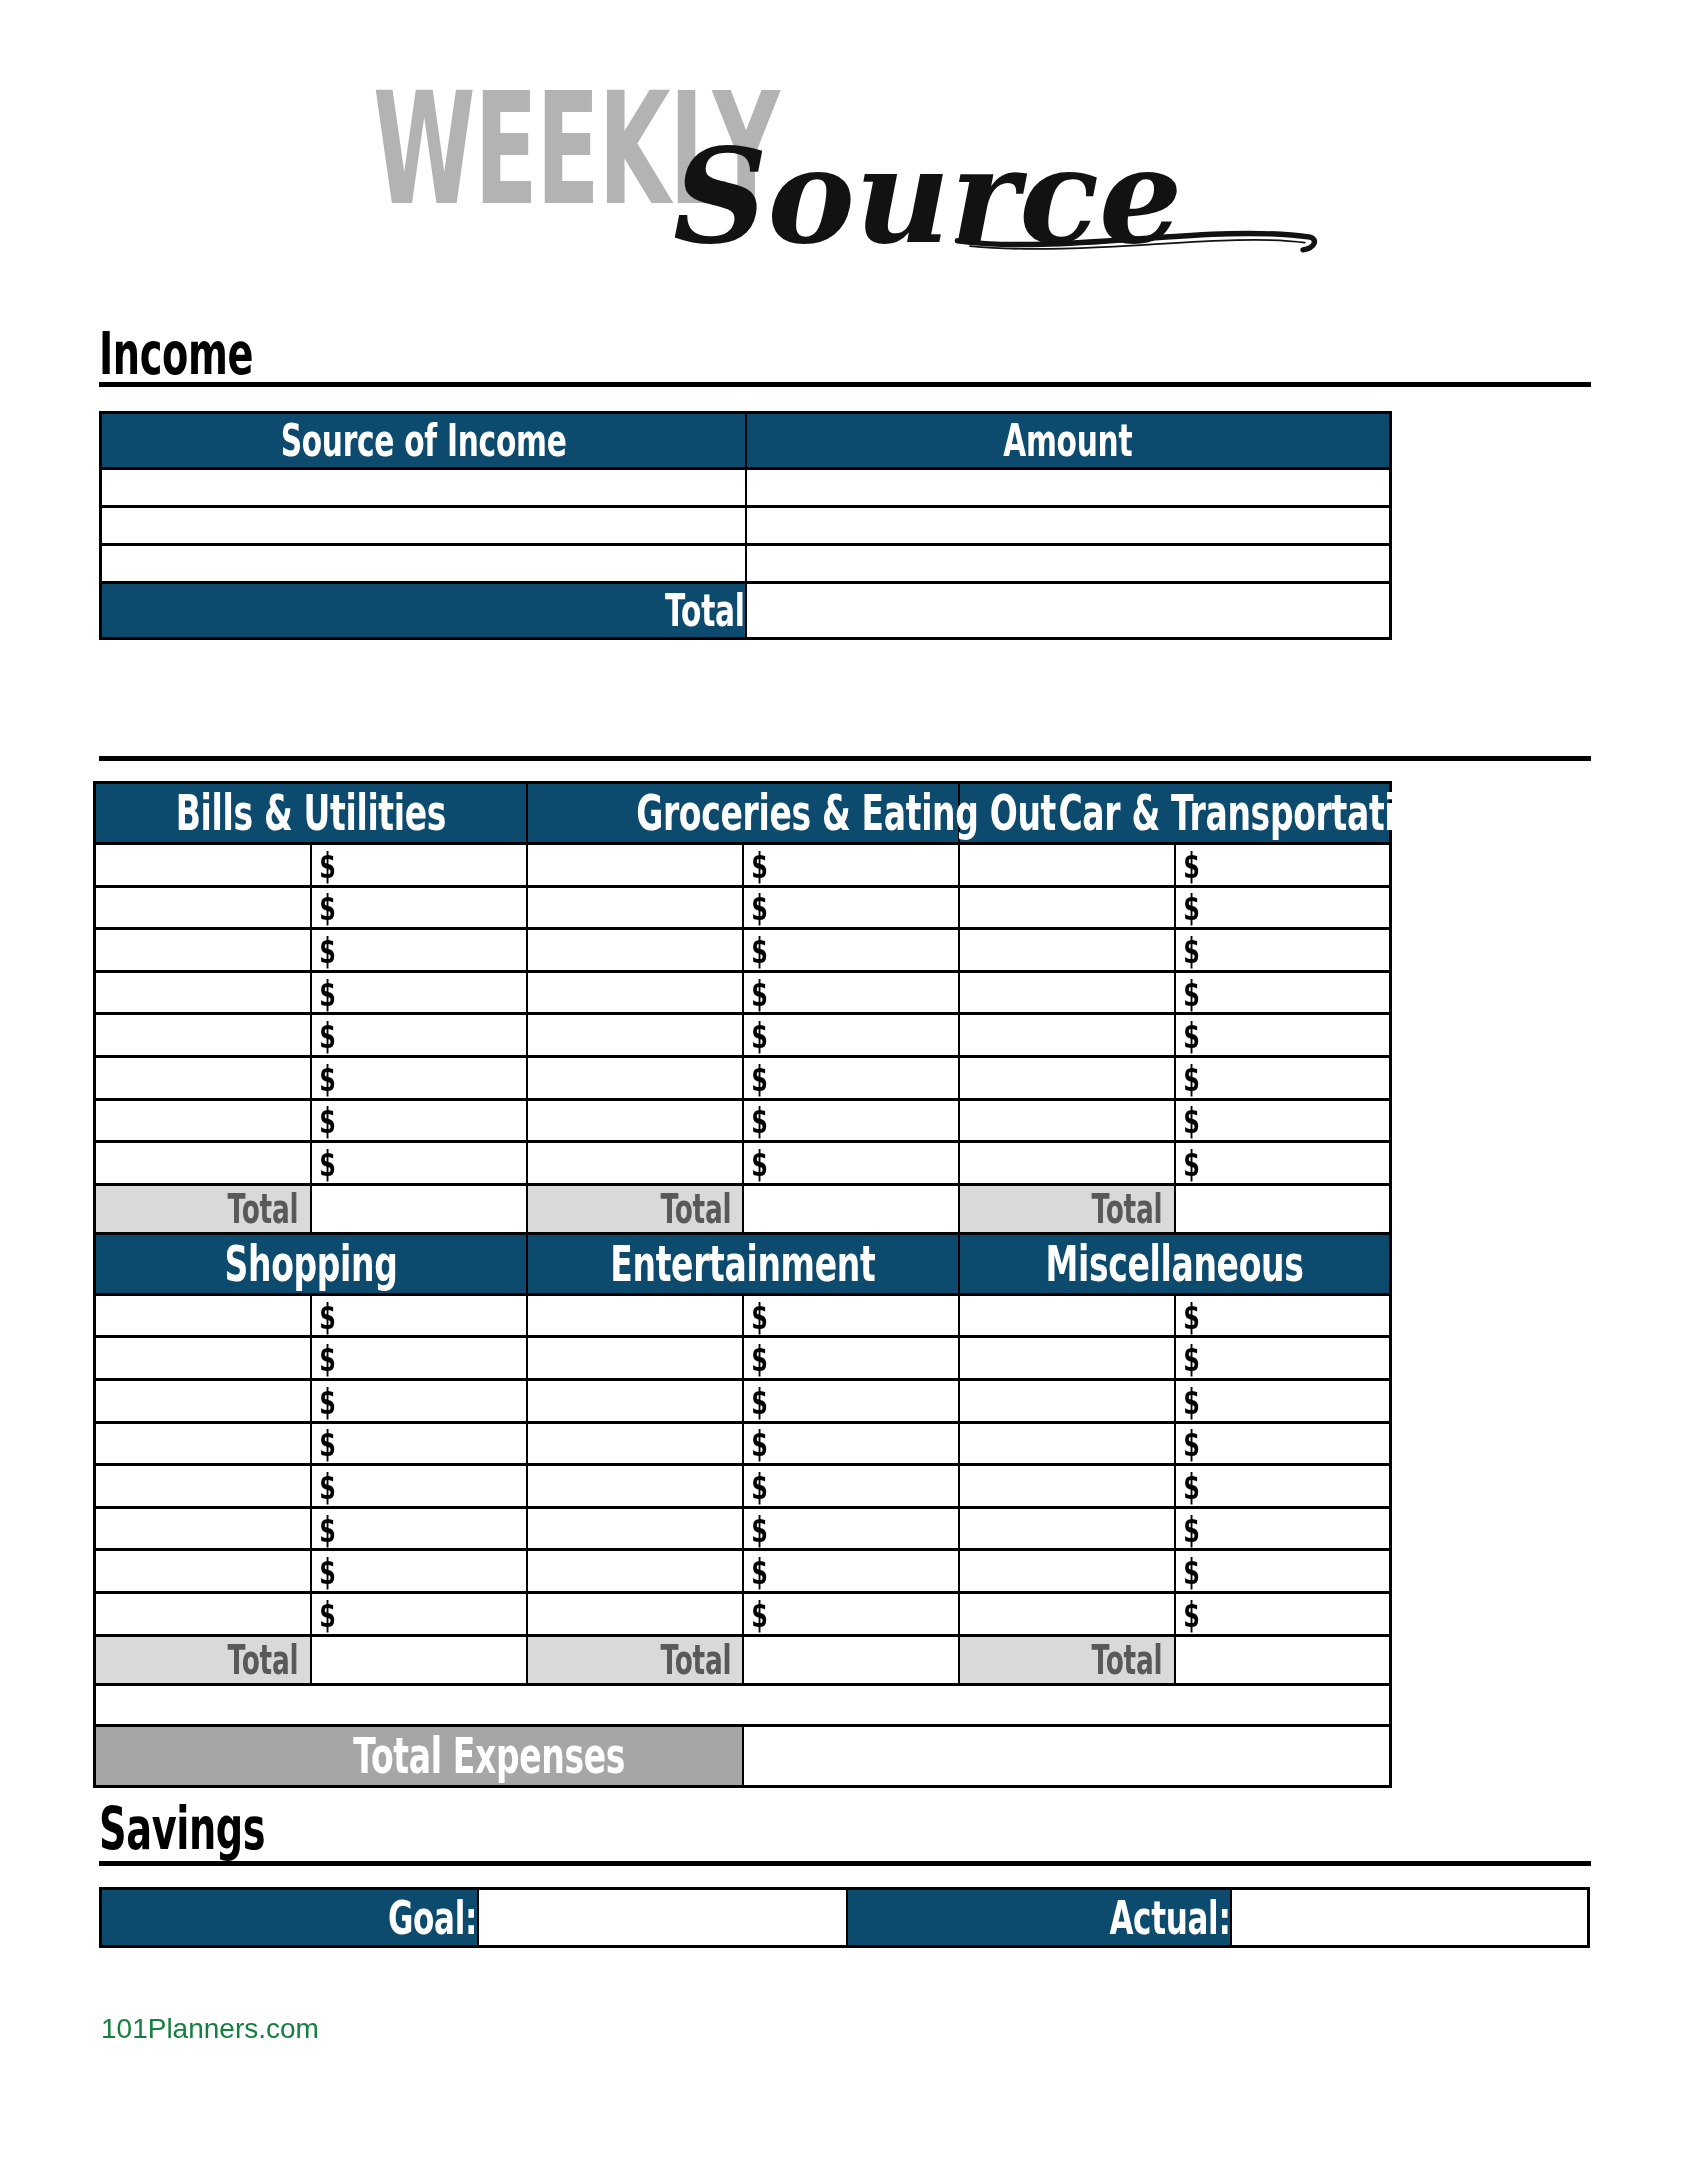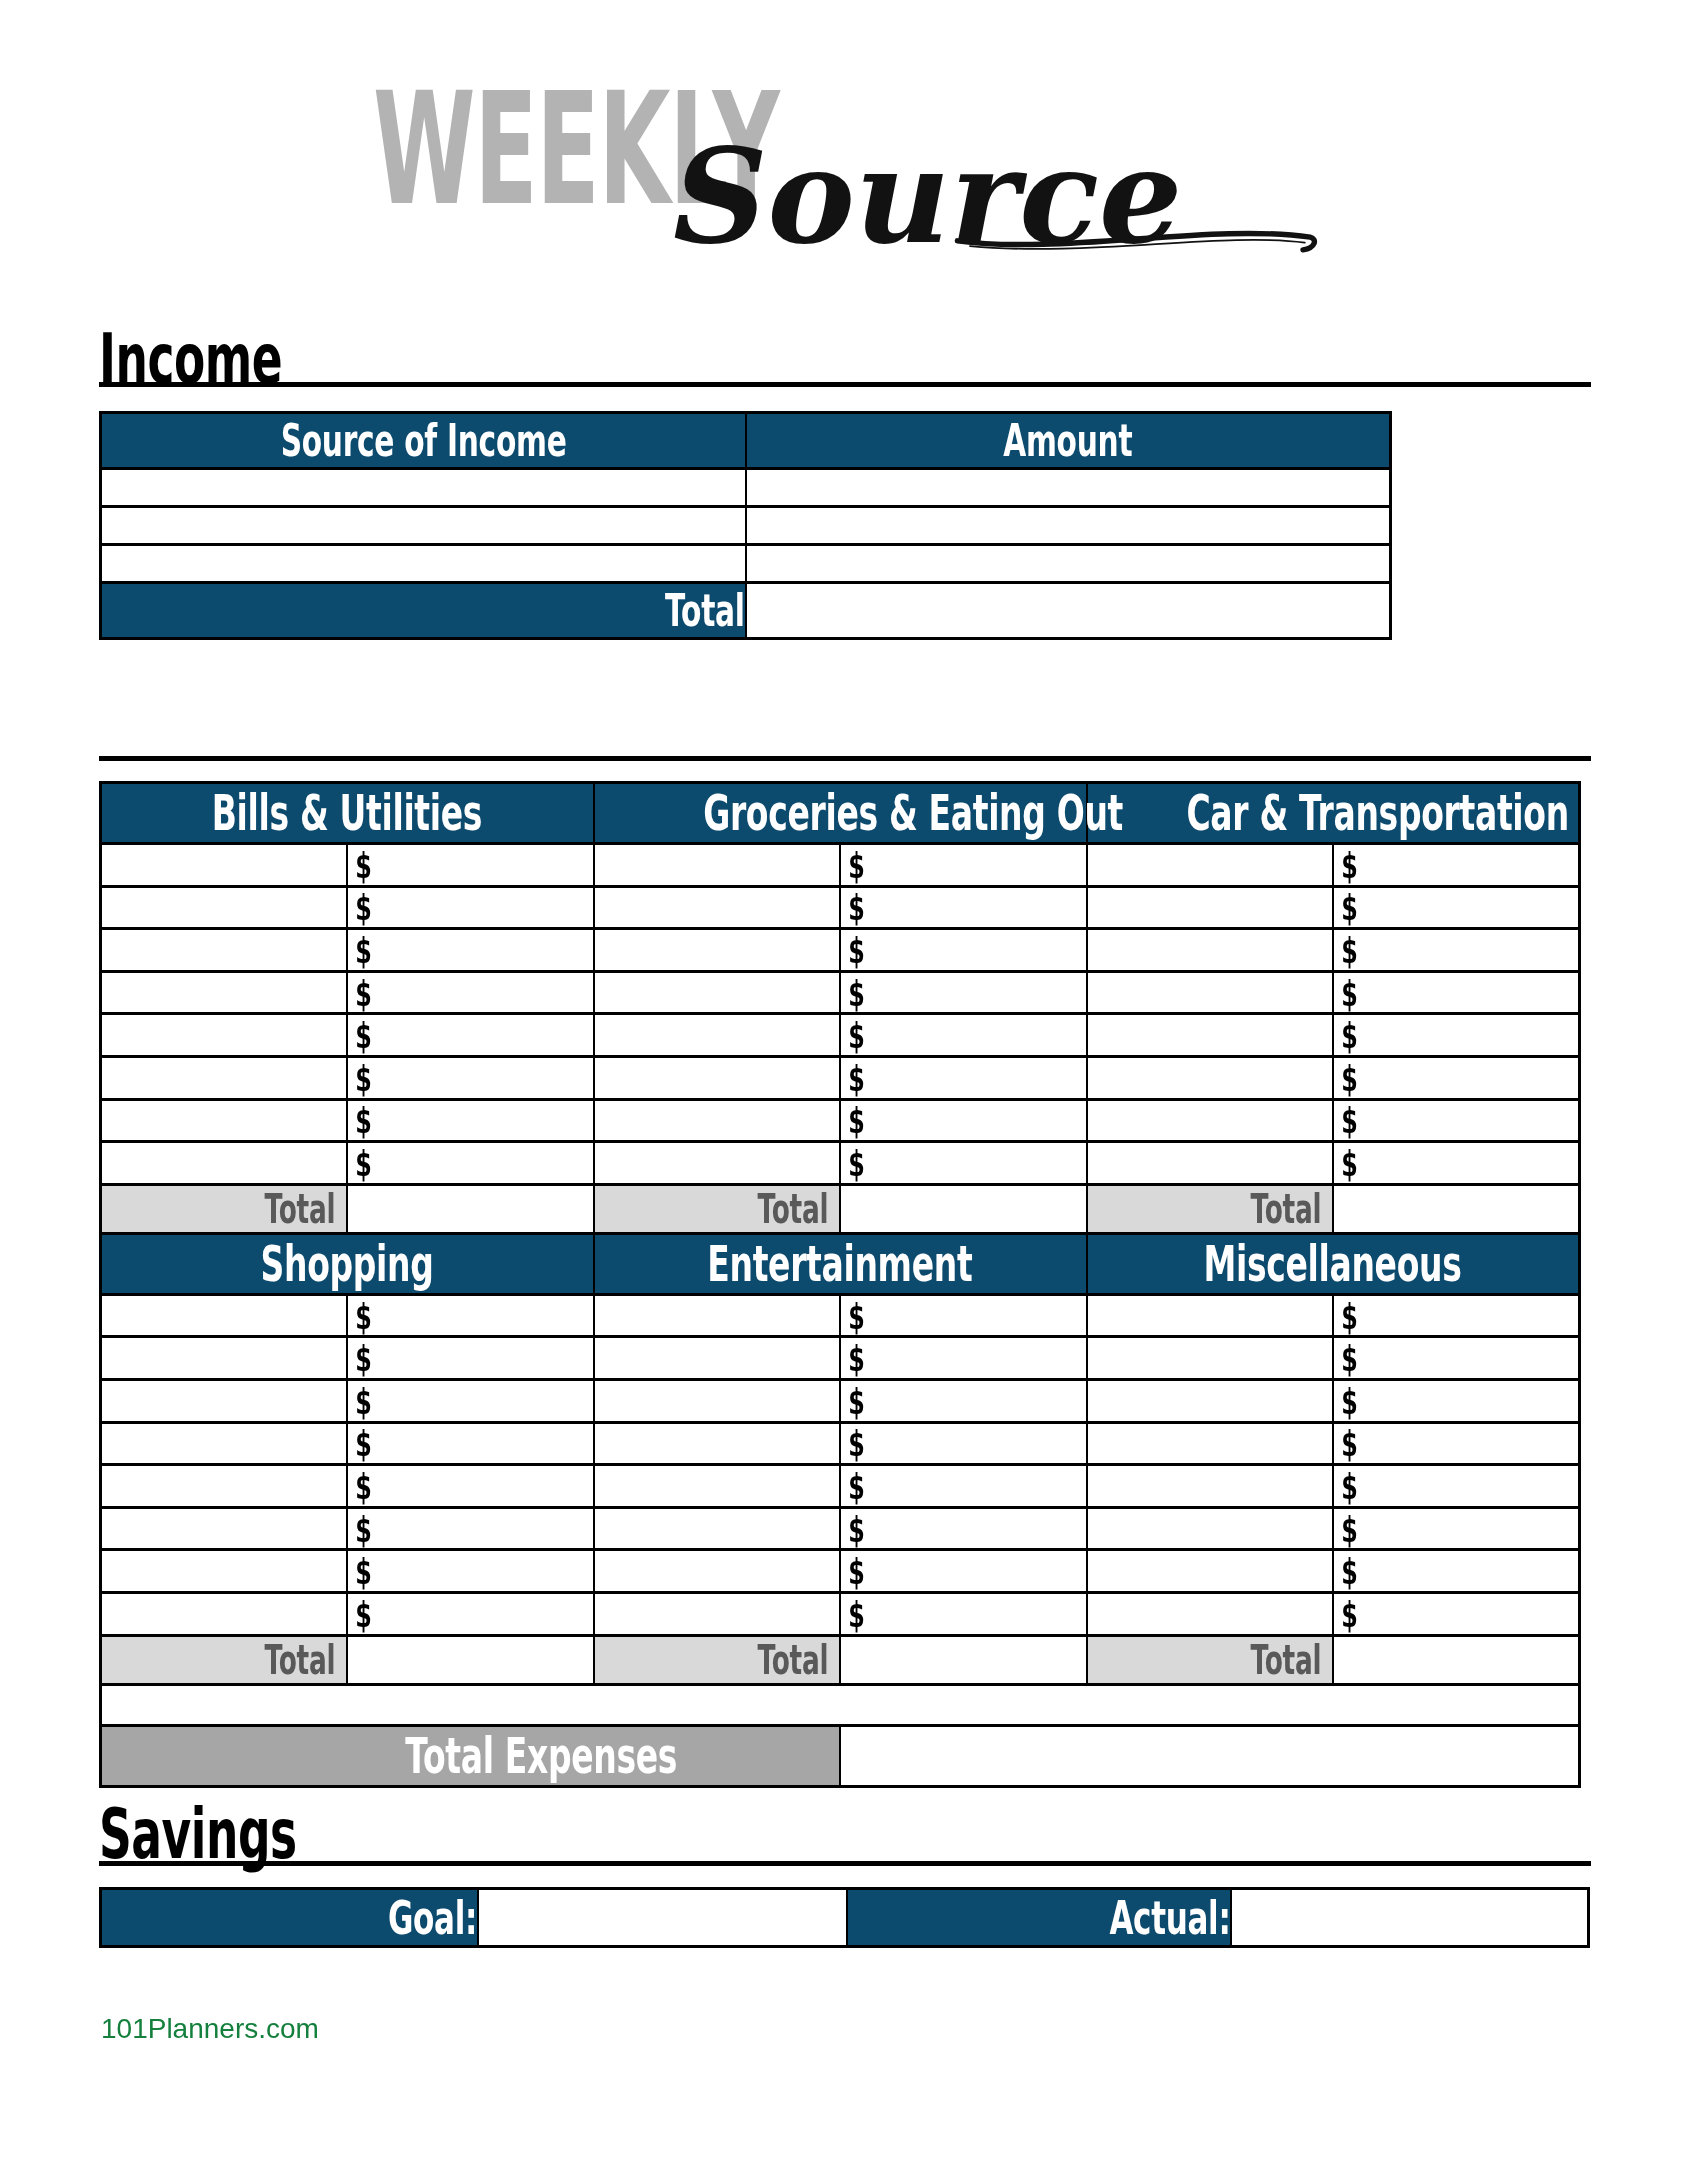--- a/index.html
+++ b/index.html
@@ -25,21 +25,21 @@
   .title-budget {
     position:absolute; left:673px; top:131px;
     font-family:"DejaVu Serif", serif; font-style:italic; font-weight:bold;
     font-size:131px; line-height:1; color:#121212; z-index:2;
   }
   .swoosh { position:absolute; left:952px; top:212px; z-index:2; }
 
   
   .h-section {
     position:absolute; left:99px;
-    font-size:69px; line-height:1; color:#000;
+    font-size:58px; line-height:1; color:#000;
   }
   .rule { position:absolute; left:99px; width:1492px; height:5.4px; background:#000; }
 
   
   table.tbl { border-collapse:collapse; table-layout:fixed; position:absolute; background:#fff; border:3.6px solid #000; }
   table.tbl th, table.tbl td { border-style:solid; border-color:#000; border-width:3.6px 2.7px; padding:0; }
 
   .bg-head  { background:#0c4a6e; }
   .bg-total { background:#d9d9d9; }
   .bg-texp  { background:#a6a6a6; }
@@ -47,21 +47,21 @@
   
   .income { left:99px; top:411px; width:1293px; }
   .income th { height:47px; text-align:center; vertical-align:middle; }
   .income td.data { height:35px; background:#fff; }
   .income tr.itotal td { height:52px; vertical-align:middle; }
   .th-text { font-size:45px; color:#fff; }
   .itotal-label { text-align:right; padding-right:14.4px; }
   .itotal-text { font-size:45px; color:#fff; }
 
   
-  .expenses { left:99px; top:781px; width:1482px; }
+  .expenses { left:93px; top:781px; width:1299px; }
   .expenses th.cat { height:49px; text-align:center; vertical-align:middle; }
   .cat-text { font-size:50px; color:#fff; }
   .expenses td.data { height:37px; vertical-align:top; background:#fff; }
   .dollar { font-size:36px; line-height:1.05; color:#000; padding:1.8px 0 0 10.8px; }
   .expenses tr.gtotal td { height:40px; vertical-align:middle; }
   .expenses td.total-label { text-align:right; padding-right:10.8px; }
   .gtotal-text { font-size:40px; color:#595959; }
   .expenses tr.spacer td { height:38px; background:#fff; }
   .expenses tr.texp td { height:52px; vertical-align:middle; }
   .texp-label { text-align:center; padding-right:20px; }

